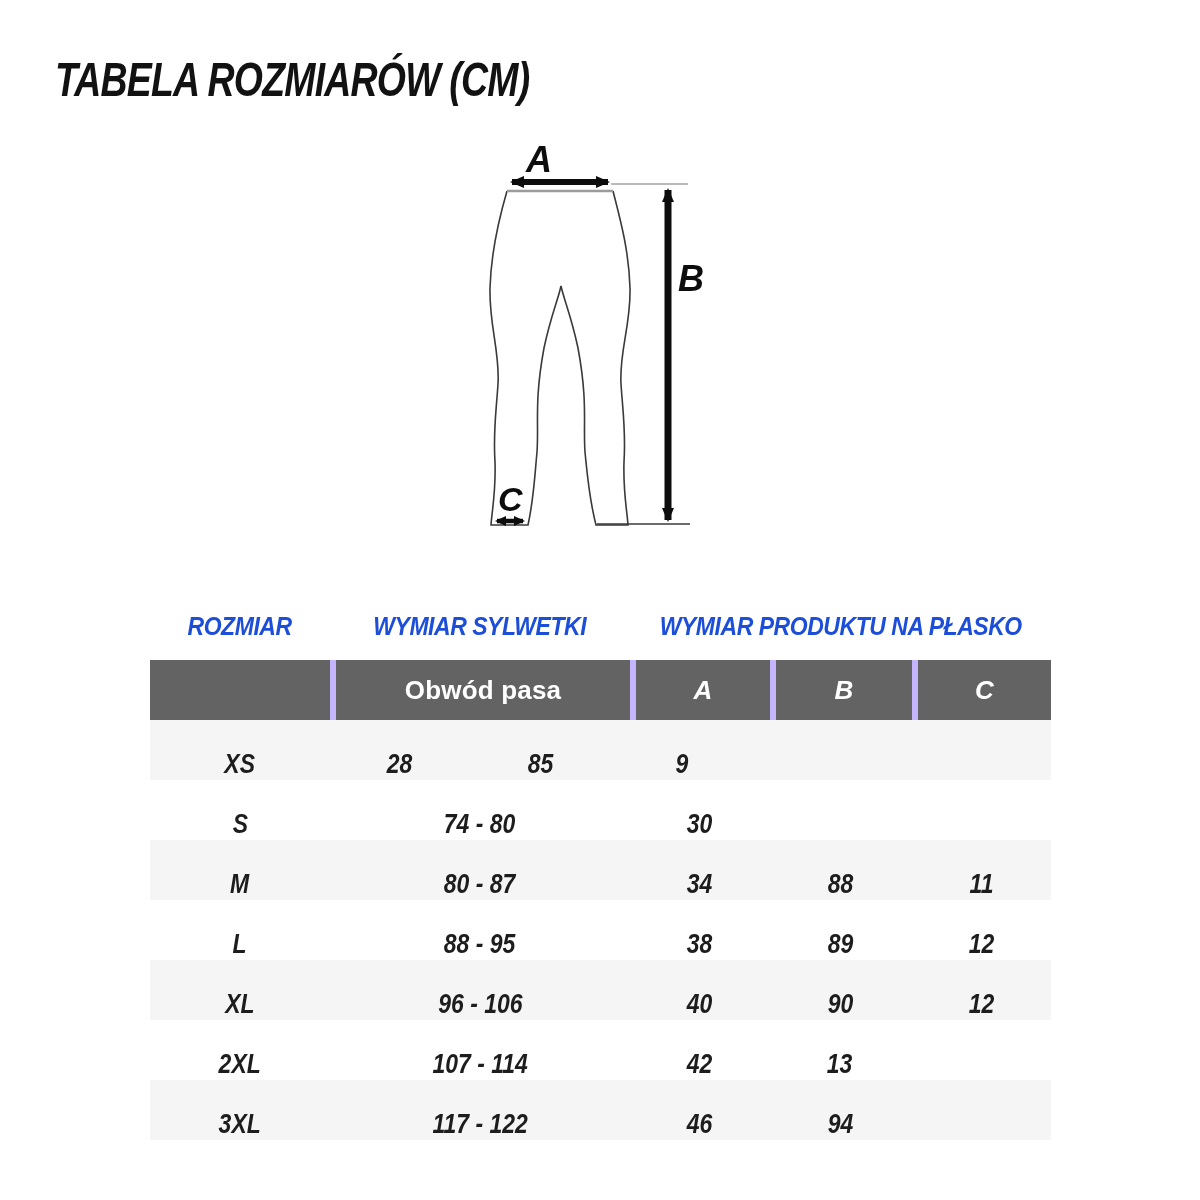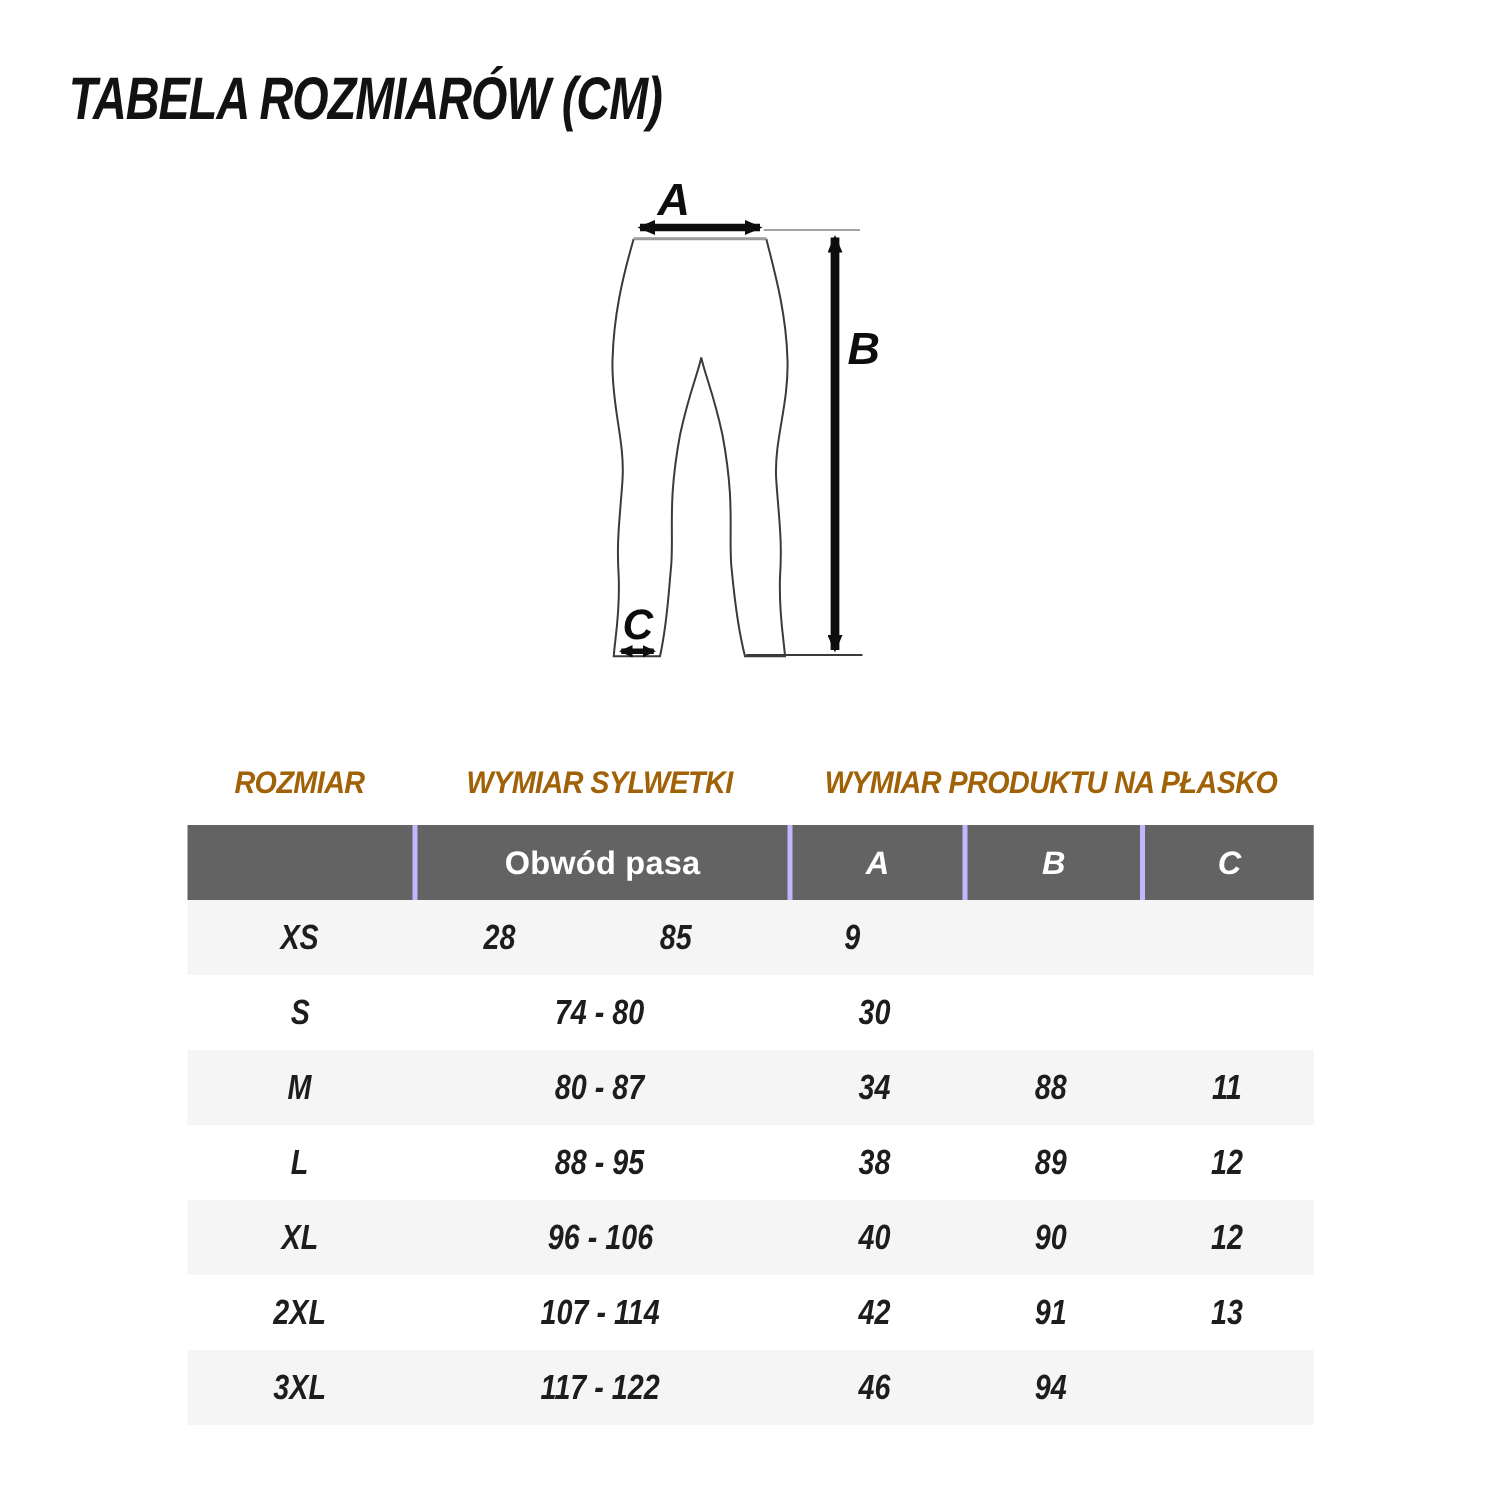--- a/index.html
+++ b/index.html
@@ -54,21 +54,21 @@
     display: flex;
   }
   .group-headers .gh {
     display: flex;
     align-items: center;
     justify-content: center;
     font-style: italic;
     font-weight: 700;
     font-size: 25px;
     letter-spacing: -0.5px;
-    color: #a16207;
+    color: #1d4ed8;
     white-space: nowrap;
   }
   .gh1 { width: 180px; }
   .gh2 { width: 300px; }
   .gh3 { width: 421px; }
   .gh .cond { transform: scaleX(0.92); transform-origin: center; }
 
   
   .size-table {
     position: absolute;
@@ -91,33 +91,33 @@
   .c1 { width: 180px; }
   .c2 { width: 300px; }
   .c3 { width: 140px; }
   .c4 { width: 142px; }
   .c5 { width: 139px; }
 
   .thead {
     background: #636363;
     color: #ffffff;
   }
-  .thead .cell + .cell { border-left: 4px solid #c4b5fd; }
+  .thead .cell + .cell { border-left: 6px solid #c4b5fd; }
   .thead .sub-abc {
     font-style: italic;
     font-weight: 700;
     font-size: 26px;
   }
   .thead .sub-waist {
     font-weight: 700;
     font-size: 26px;
     letter-spacing: 0.2px;
   }
 
-  .drow { background: #ffffff; }
+  .drow { background: #ffffff; align-items: flex-end; }
   .drow:nth-child(even) { background: #f5f5f5; }
   .drow .cell {
     font-style: italic;
     font-weight: 700;
     font-size: 28px;
     color: #1d1d1d;
   }
   .cond {
     display: inline-block;
     transform: scaleX(0.82);
@@ -288,23 +288,20 @@
     <div class="trow drow">
       <div class="cell c1">
           <span class="cond">2XL</span>
         </div>
       <div class="cell c2">
           <span class="cond">107 - 114</span>
         </div>
       <div class="cell c3">
           <span class="cond">42</span>
         </div>
-      <div class="cell c4">
-          <span class="cond">91</span>
-        </div>
       <div class="cell c5">
           <span class="cond">13</span>
         </div>
     </div>
 
     <div class="trow drow">
       <div class="cell c1">
           <span class="cond">3XL</span>
         </div>
       <div class="cell c2">

